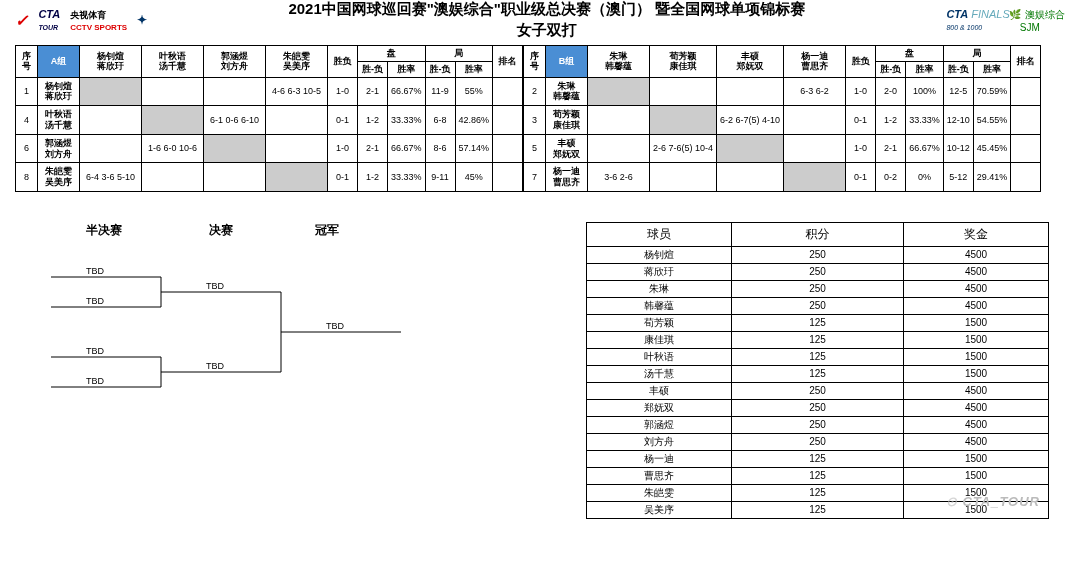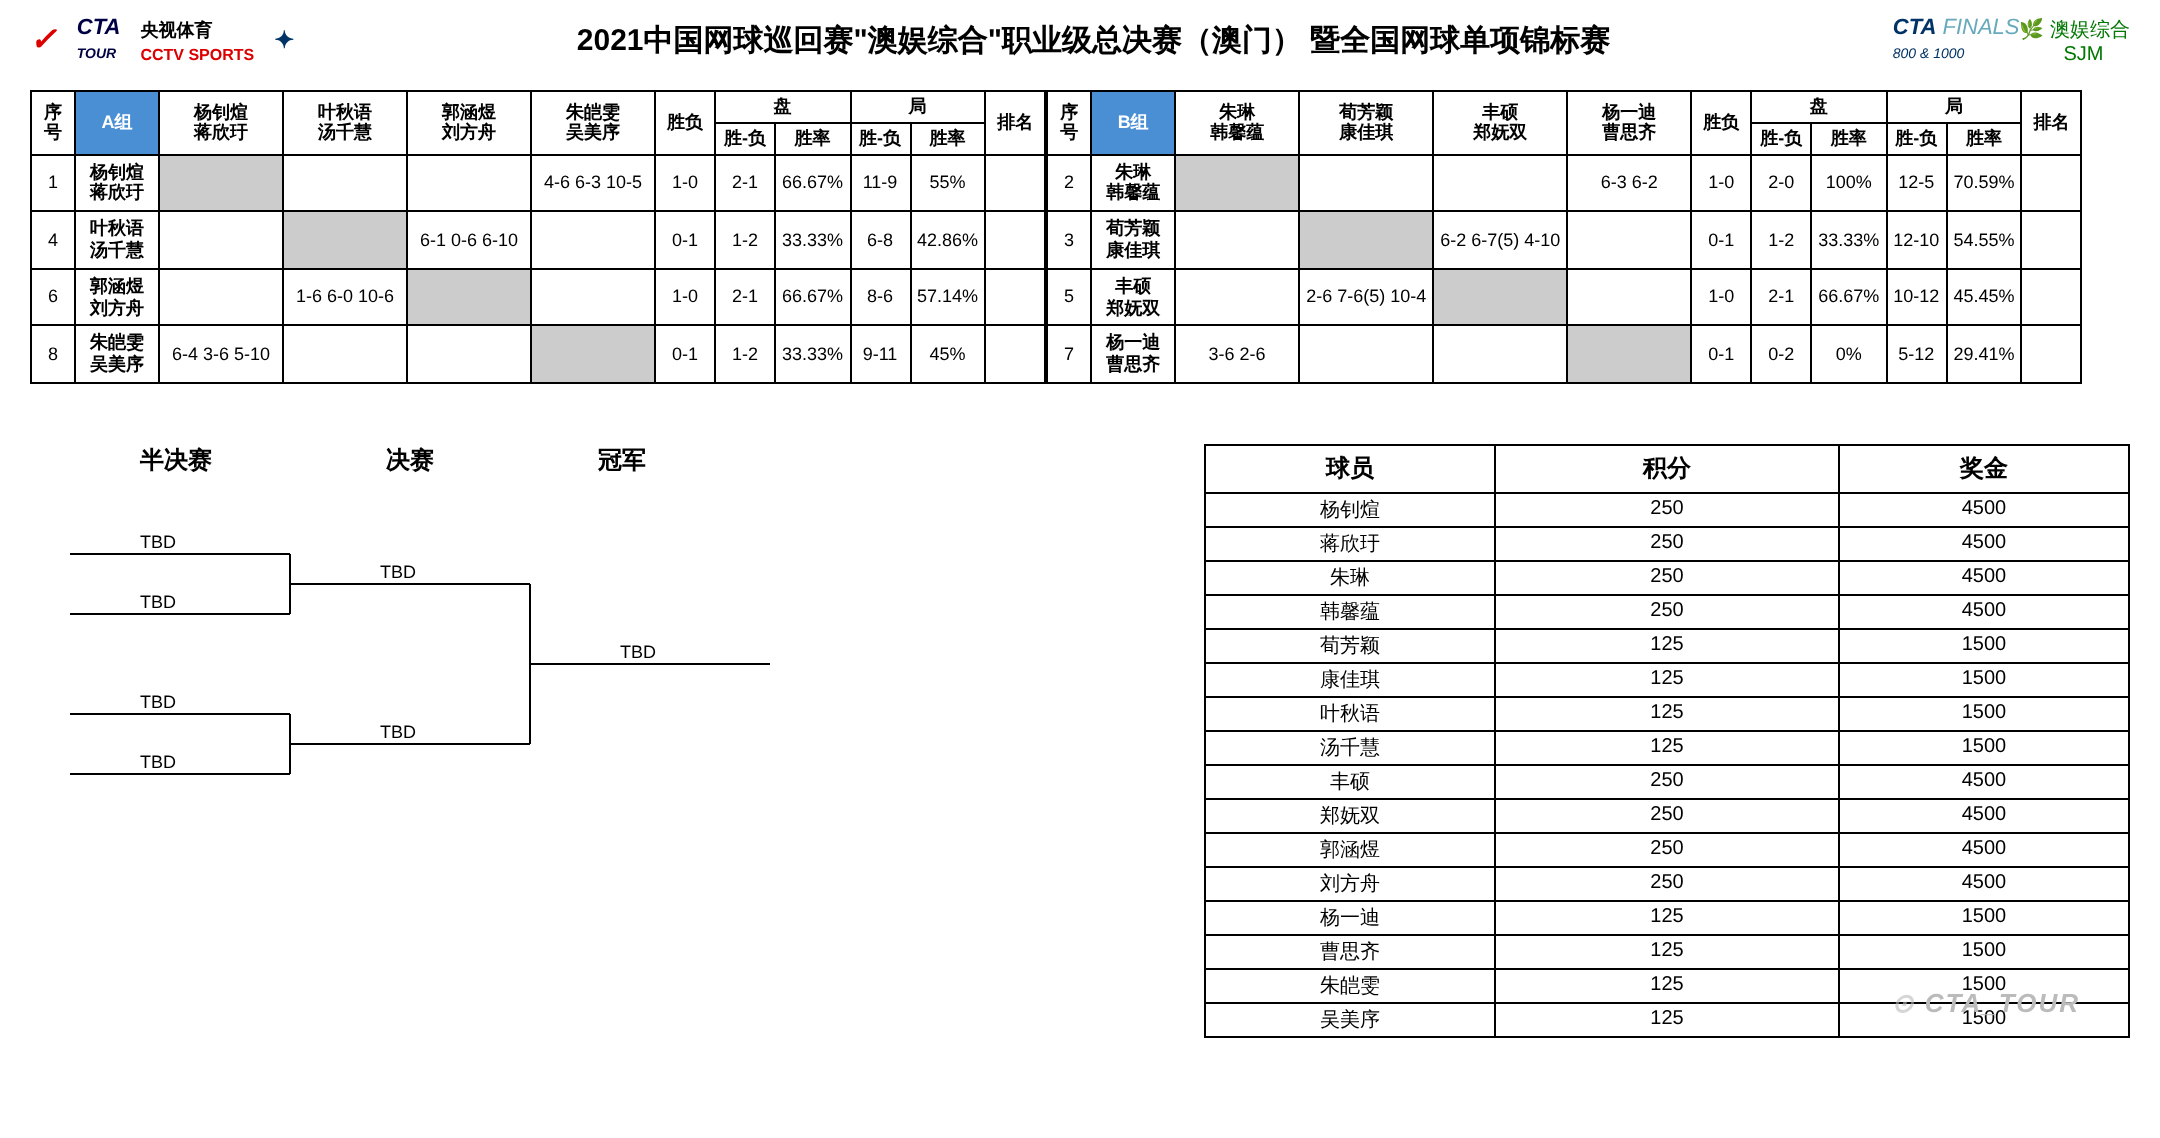--- a/index.html
+++ b/index.html
@@ -25,33 +25,33 @@
 .group-table{border-collapse:collapse}
 .group-table td,.group-table th{border:1px solid #000;text-align:center;vertical-align:middle;font-size:9px;line-height:1.2;padding:2px 3px}
 .group-table th{font-weight:bold;background:#fff}
 .group-label{background:#4a8ed4 !important;color:#fff;font-weight:bold;font-size:11px;padding:4px 8px !important}
 .xh{width:22px}
 .team-cell{width:42px;font-weight:bold;white-space:nowrap;padding:3px 5px !important}
 .score-cell{width:62px;white-space:nowrap;font-size:8px}
 .diag{background:#ccc}
 .stat-cell{width:30px;white-space:nowrap}
 
-.lower{display:flex;padding:0 15px;margin-top:30px;gap:46px}
+.lower{display:flex;padding:0 31px;margin-top:30px;gap:46px}
 .bracket{width:440px;position:relative;padding-top:10px}
 .bracket-labels{display:flex;font-weight:bold;font-size:12px;position:absolute;top:0;width:100%}
 .bl1{position:absolute;left:55px}
 .bl2{position:absolute;left:178px}
 .bl3{position:absolute;left:284px}
 .bracket svg{margin-top:25px}
 .bracket .tbd{font-size:9px;fill:#000}
 
 .points{flex:1}
 .points-table{border-collapse:collapse;margin-left:auto}
 .points-table td,.points-table th{border:1px solid #000;text-align:center;font-size:10px;padding:1px 0;height:17px}
-.points-table th{font-weight:bold;font-size:12px;padding:3px 0}
+.points-table th{font-weight:normal;font-size:12px;padding:3px 0}
 .c-player{width:145px}
 .c-points{width:172px}
 .c-prize{width:145px}
 
 .watermark{position:absolute;right:40px;bottom:60px;color:#bbb;font-size:13px;font-weight:bold;font-style:italic;letter-spacing:1px}
 </style>
 </head>
 <body>
 
 <div class="header">
@@ -60,28 +60,29 @@
     <span class="logo-box logo2">
       <span>CTA</span><br><span style="font-size:7px">TOUR</span>
     </span>
     <span class="logo-box logo3">
       <span>央视体育</span><br><span class="red">CCTV SPORTS</span>
     </span>
     <span class="logo-box logo4">✦</span>
   </div>
   <div class="title-block">
     <div class="title-line1">2021中国网球巡回赛"澳娱综合"职业级总决赛（澳门）  暨全国网球单项锦标赛</div>
+    <div class="title-line2">女子双打</div>
   </div>
   <div class="logos-right">
     <span class="logo-finals">
       <span class="cta">CTA</span> <span class="finals">FINALS</span><br>
       <span style="font-size:7px">800 &amp; 1000</span>
     </span>
     <span class="logo-sjm">
-      🌿 <span>澳娱综合</span><br><span style="margin-left:22px">SJM</span>
+      🌿 <span>澳娱综合</span><br><span style="margin-left:10px">SJM</span>
     </span>
   </div>
 </div>
 
 <div class="groups">
   <table class="group-table" id="groupA">
       <tbody>
         <tr>
           <th class="xh" rowspan="2">序号</th>
           <th class="group-label team-cell" rowspan="2">A组</th>

